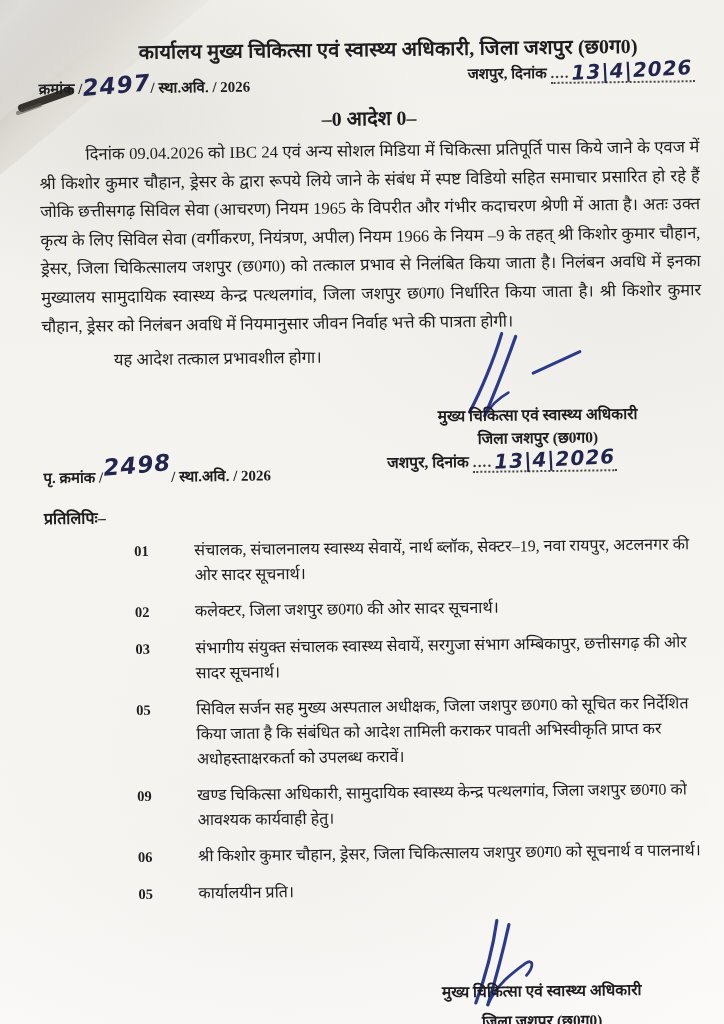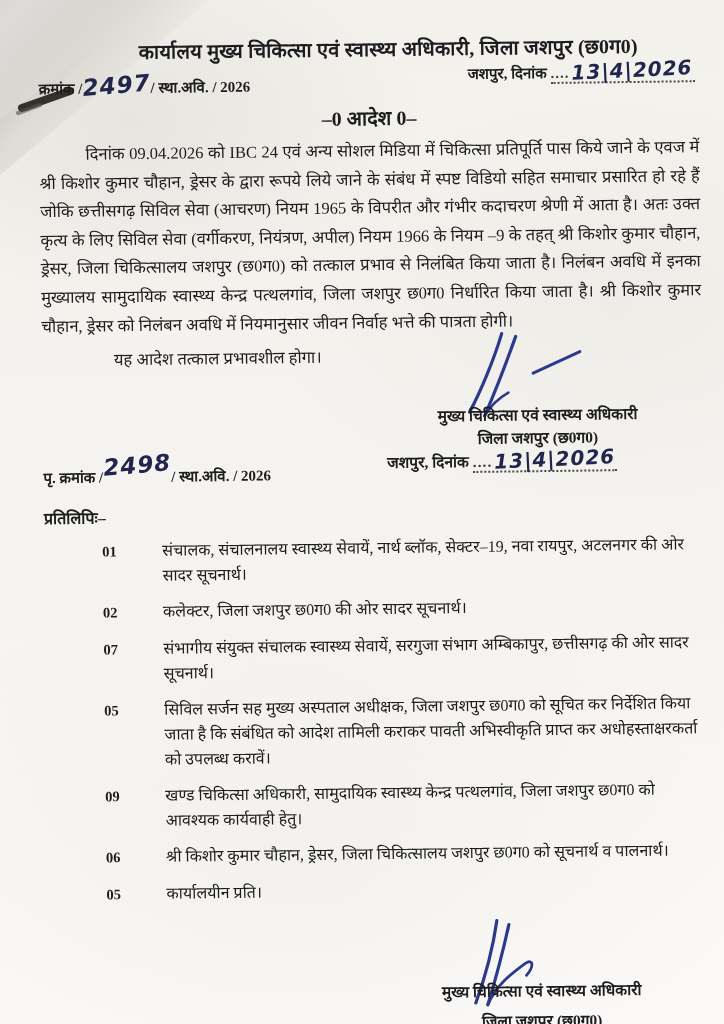--- a/index.html
+++ b/index.html
@@ -51,21 +51,21 @@
   .effective{font-size:16.5px;margin:7px 0 0 72px;}
   .signoff-mid{position:relative;height:118px;margin-top:4px;}
   .sig-svg-top{position:absolute;right:106px;top:-38px;}
   .mid-right{position:absolute;right:0;top:34px;width:330px;text-align:center;font-size:15.5px;font-weight:bold;line-height:23px;}
   .mid-right .dateline{text-align:left;padding-left:14px;white-space:nowrap;}
   .mid-left{position:absolute;left:0;bottom:6px;font-size:15px;font-weight:bold;}
   .hw-raised{position:relative;top:-9px;}
   .copy-label{font-size:16px;font-weight:bold;margin:14px 0 6px 0;}
   .copy-list{margin-top:10px;}
   .copy-item{display:flex;margin:0 0 11px 58px;font-size:16px;line-height:25px;}
-  .copy-item .num{width:34px;flex:0 0 34px;font-weight:bold;font-size:14.5px;padding-top:1px;}
+  .copy-item .num{width:34px;flex:0 0 34px;font-weight:bold;font-size:14.5px;padding-top:1px;margin-left:32px;}
   .copy-item .txt{flex:1;padding-left:26px;text-align:left;}
   .signoff-bottom{position:relative;height:150px;margin-top:16px;}
   .sig-svg-bottom{position:absolute;right:118px;top:0;}
   .bottom-right{position:absolute;right:18px;top:58px;width:300px;text-align:center;font-size:15.5px;font-weight:bold;line-height:30px;}
   .staple{position:absolute;top:0;left:0;}
 </style>
 </head>
 <body>
 
 <div class="fold">
@@ -121,21 +121,21 @@
   <div class="copy-list">
     <div class="copy-item">
       <span class="num">01</span>
       <span class="txt">संचालक, संचालनालय स्वास्थ्य सेवायें, नार्थ ब्लॉक, सेक्टर–19, नवा रायपुर, अटलनगर की ओर सादर सूचनार्थ।</span>
     </div>
     <div class="copy-item">
       <span class="num">02</span>
       <span class="txt">कलेक्टर, जिला जशपुर छ0ग0 की ओर सादर सूचनार्थ।</span>
     </div>
     <div class="copy-item">
-      <span class="num">07</span>
+      <span class="num">03</span>
       <span class="txt">संभागीय संयुक्त संचालक स्वास्थ्य सेवायें, सरगुजा संभाग अम्बिकापुर, छत्तीसगढ़ की ओर सादर सूचनार्थ।</span>
     </div>
     <div class="copy-item">
       <span class="num">05</span>
       <span class="txt">सिविल सर्जन सह मुख्य अस्पताल अधीक्षक, जिला जशपुर छ0ग0 को सूचित कर निर्देशित किया जाता है कि संबंधित को आदेश तामिली कराकर पावती अभिस्वीकृति प्राप्त कर अधोहस्ताक्षरकर्ता को उपलब्ध करावें।</span>
     </div>
     <div class="copy-item">
       <span class="num">09</span>
       <span class="txt">खण्ड चिकित्सा अधिकारी, सामुदायिक स्वास्थ्य केन्द्र पत्थलगांव, जिला जशपुर छ0ग0 को आवश्यक कार्यवाही हेतु।</span>
     </div>

